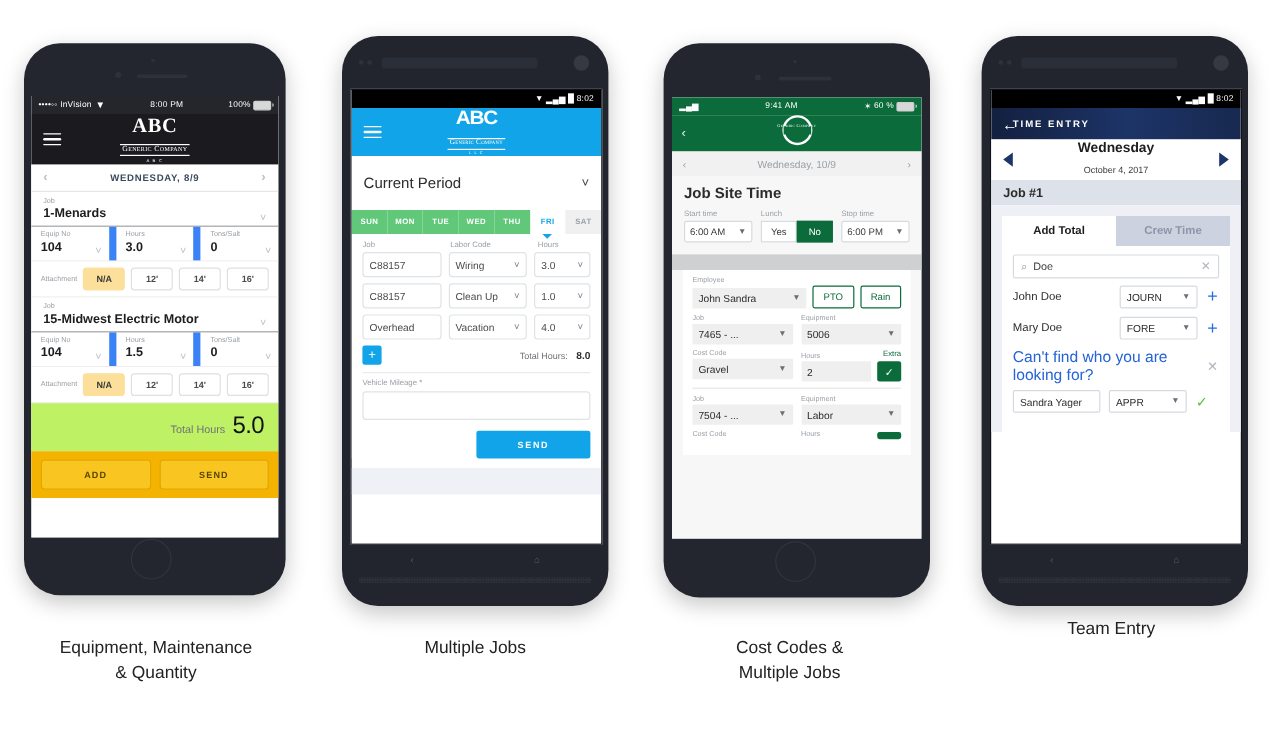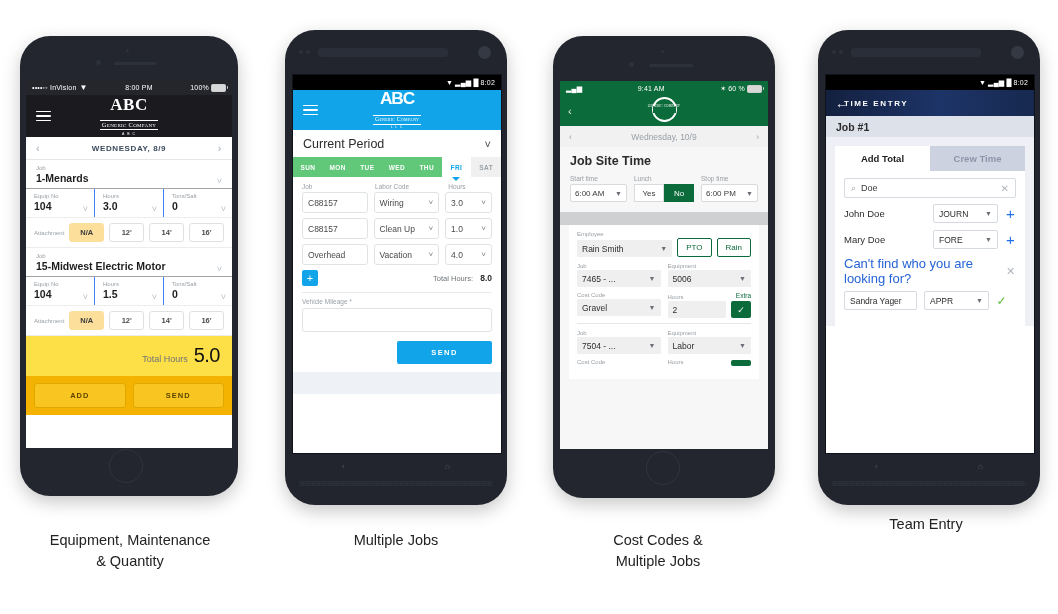--- a/index.html
+++ b/index.html
@@ -51,49 +51,49 @@
   .daybar{height:22px;background:#fff;border-bottom:1px solid #e6e6e6;display:flex;
           align-items:center;justify-content:space-between;padding:0 10px;
           font-size:8px;font-weight:bold;color:#3a4a5c;letter-spacing:.6px;}
   .chev{color:#b9c0c8;font-size:11px;}
   .jobrow{padding:5px 10px 4px 10px;background:#fff;position:relative;
           border-bottom:1px solid #a3a3a3;}
   .lbl{font-size:6px;color:#9aa0a6;margin-bottom:1px;}
   .jobname{font-size:10.5px;font-weight:bold;color:#1d1d1f;}
   .caret{position:absolute;right:10px;color:#b9c0c8;font-size:9px;}
   .trio{display:flex;background:#fff;border-bottom:1px solid #ededed;}
-  .trio > div{flex:1;padding:4px 6px 5px 8px;position:relative;border-right:1px solid #3b82f6;}
+  .trio > div{flex:1;padding:4px 6px 5px 8px;position:relative;border-right:6px solid #3b82f6;}
   .trio > div:last-child{border-right:none;}
   .trio .val{font-size:10.5px;font-weight:bold;color:#1d1d1f;}
   .trio .caret{right:6px;top:15px;}
   .attrow{display:flex;align-items:center;gap:5px;padding:5px 8px;background:#fff;
           border-bottom:1px solid #ededed;}
   .attrow .lbl{margin:0;flex:0 0 auto;font-size:6px;}
   .chip{flex:1;text-align:center;font-size:7.5px;font-weight:bold;color:#4a4a4a;
         border:1px solid #e0e0e0;border-radius:3px;padding:4px 0;background:#fff;}
   .chip.on{background:#fbdf9a;border-color:#fbdf9a;color:#3a3a3a;}
   .totalrow{display:flex;align-items:baseline;justify-content:flex-end;gap:6px;
-            padding:8px 12px 9px 0;background:#fde047;}
+            padding:8px 12px 9px 0;background:#bef264;}
   .totalrow .t{font-size:9px;color:#6e7377;}
   .totalrow .n{font-size:20px;font-weight:normal;color:#111;letter-spacing:-.5px;}
   .p1-foot{background:#f5b301;display:flex;gap:7px;padding:7px 8px;}
   .p1-foot button{flex:1;background:#f9c621;border:1px solid #e0a800;border-radius:3px;
      color:#5b4400;font-size:7.5px;font-weight:bold;letter-spacing:1px;padding:7px 0;cursor:pointer;
      font-family:"Liberation Sans",sans-serif;}
 
   
   .p2-head{background:#11a4e8;height:40px;position:relative;display:flex;align-items:center;}
   .p2-logo{position:absolute;left:0;right:0;text-align:center;color:#fff;}
   .p2-logo .big{font-family:"Liberation Sans",sans-serif;font-weight:bold;font-size:16px;
      letter-spacing:-1px;line-height:16px;transform:scaleX(1.08);}
   .p2-logo .sub{font-family:"Liberation Serif",serif;font-size:6px;font-variant:small-caps;
      letter-spacing:.2px;border-top:1px solid #fff;border-bottom:1px solid #fff;
      display:inline-block;padding:0 2px;margin-top:1px;line-height:7.5px;}
   .p2-logo .sub2{font-size:3.2px;letter-spacing:1px;}
-  .period{height:27px;display:flex;align-items:center;justify-content:space-between;
+  .period{height:45px;display:flex;align-items:center;justify-content:space-between;
      padding:0 10px;font-size:12.5px;color:#2c2c2c;background:#fff;}
   .days{display:flex;height:20px;}
   .days div{flex:1;display:flex;align-items:center;justify-content:center;
      font-size:6.5px;font-weight:bold;letter-spacing:.4px;color:#fff;background:#60c878;}
   .days div.sel{background:#fff;color:#11a4e8;position:relative;}
   .days div.sel:after{content:"";position:absolute;bottom:-4px;left:50%;transform:translateX(-50%);
      border-left:4px solid transparent;border-right:4px solid transparent;border-top:4px solid #11a4e8;}
   .days div.off{background:#f0f0f0;color:#9aa0a6;}
   .p2-body{padding:6px 9px 0 9px;background:#fff;}
   .colhdr{display:flex;gap:6px;font-size:6.5px;color:#9aa0a6;margin-bottom:2px;}
@@ -484,21 +484,21 @@
           </div>
         </div>
       </div>
 
       <div class="p3-gap"></div>
 
       <div class="p3-card">
         <div class="lbl">Employee</div>
         <div class="e-row">
           <div class="ipt" style="flex:1;">
-            <span>Rain Smith</span>
+            <span>John Sandra</span>
             <span class="dc">▼</span>
           </div>
           <div class="gbtn">PTO</div>
           <div class="gbtn">Rain</div>
         </div>
 
         <div class="two">
           <div>
             <div class="lbl">Job</div>
             <div class="ipt">
@@ -584,20 +584,28 @@
           <span>█</span>
           <span>8:02</span>
         </span>
       </div>
 
       <div class="p4-head">
         <span class="p4-back">←</span>
         <span class="p4-title">TIME ENTRY</span>
       </div>
 
+      <div class="p4-day">
+        <span class="tri l"></span>
+        <span class="mid">
+          <span class="d1" style="display:block;">Wednesday</span>
+          <span class="d2">October 4, 2017</span>
+        </span>
+        <span class="tri r"></span>
+      </div>
 
       <div class="p4-job">Job #1</div>
 
       <div class="p4-body">
         <div class="tabs">
           <div class="on">Add Total</div>
           <div class="off">Crew Time</div>
         </div>
 
         <div class="p4-card">

